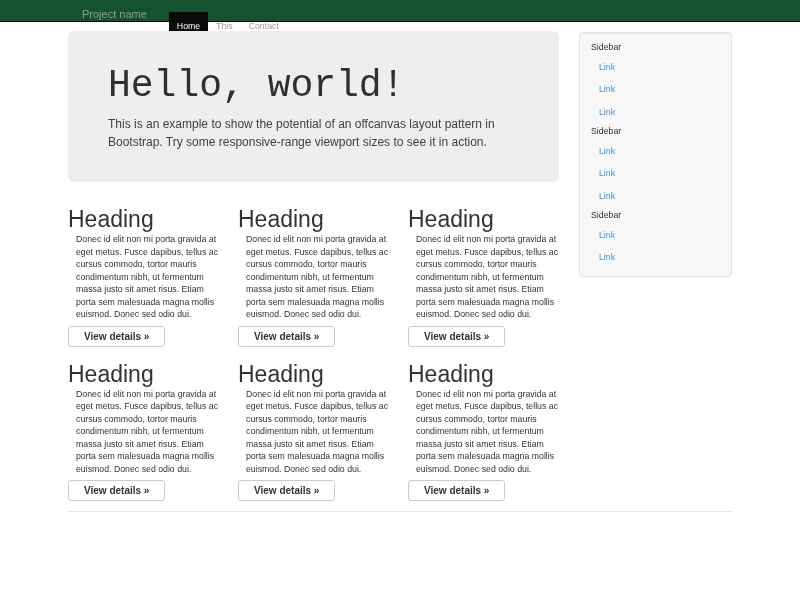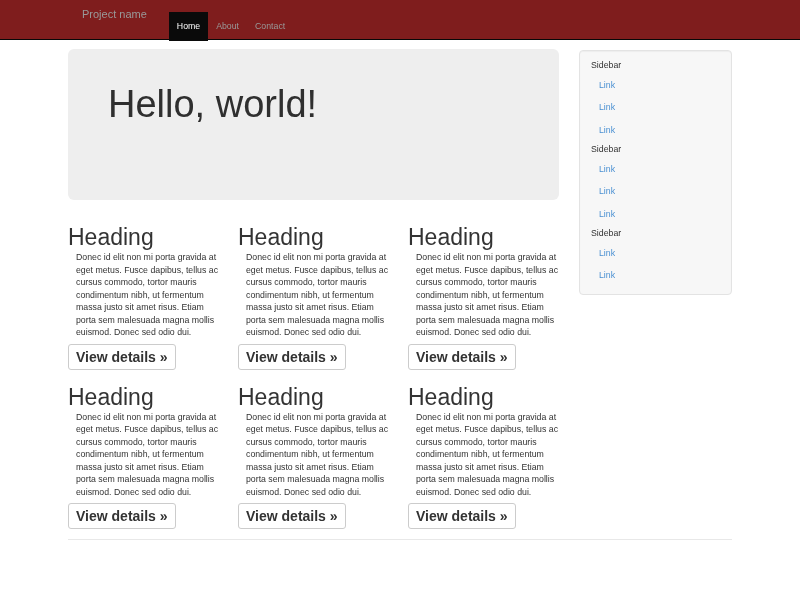--- a/index.html
+++ b/index.html
@@ -3,50 +3,50 @@
 <meta charset="utf-8">
 <style>
   * { box-sizing: border-box; }
   html, body { margin: 0; padding: 0; }
   body {
     width: 800px; height: 600px; overflow: hidden;
     background: #ffffff; color: #333;
     font-family: "Liberation Sans", sans-serif;
   }
   
-  .navbar { height: 40px; background: #7f1d1d; border-bottom: 1px solid #080808; }
+  .navbar { height: 22px; background: #14532d; border-bottom: 1px solid #080808; }
   .navbar-inner { width: 664px; margin: 0 auto; height: 100%; display: flex; align-items: stretch; }
   .brand { color: #999; font-size: 11px; line-height: 29px; padding: 0 10px 0 14px; text-decoration: none; }
   .nav { display: flex; list-style: none; margin: 0; padding: 12px; }
   .nav a { display: block; color: #999; font-size: 8.75px; line-height: 29px; padding: 0 8px; text-decoration: none; }
   .nav a.active { background: #0a0a0a; color: #fff; }
   
   .container { width: 664px; margin: 0 auto; }
   .row { display: flex; margin-top: 9px; align-items: flex-start; }
   .content { width: 502px; }
   
   .jumbotron {
     width: 491px; height: 151px;
     background: #eeeeee; border-radius: 6px;
     padding: 34px 40px 0 40px;
   }
-  .jumbotron h1 { margin: 0; font-size: 38px; line-height: 42px; font-weight: 500; color: #2f2f2f; }
+  .jumbotron h1 { margin: 0; font-size: 38px; line-height: 42px; font-weight: 500; color: #2f2f2f; font-family: Liberation Mono, monospace; }
   .jumbotron p { margin: 8px 0 0; font-size: 12px; line-height: 18px; color: #404040; max-width: 430px; }
   
   .grid {
     margin-top: 26px;
     display: grid;
     grid-template-columns: repeat(3, 162px);
     column-gap: 8px; row-gap: 16px;
   }
   .card h2 { margin: 0; font-size: 23px; line-height: 22px; font-weight: 500; color: #333; }
   .card p { margin: 3px 8px 0; font-size: 8.75px; line-height: 12.5px; color: #333; }
   .btn {
     display: inline-block; margin-top: 5px;
-    padding: 4px 7px; font-size: 14px; font-weight: bold; color: #333;
+    padding: 4px 15px; font-size: 10px; font-weight: bold; color: #333;
     background: #ffffff; border: 1px solid #ccc; border-radius: 3px;
     font-family: "Liberation Sans", sans-serif; cursor: pointer;
   }
   
   .sidebar {
     width: 164px; margin-left: 9px; margin-top: 1px;
     background: #f7f7f7; border: 1px solid #e3e3e3; border-radius: 4px;
     padding: 6px 0 7px 0;
     box-shadow: inset 0 1px 1px rgba(0,0,0,0.04);
   }
@@ -60,36 +60,37 @@
 <body>
 
 <nav class="navbar">
   <div class="navbar-inner">
     <a class="brand" href="#">Project name</a>
     <ul class="nav">
       <li>
         <a href="#" class="active">Home</a>
       </li>
       <li>
-        <a href="#">About</a>
+        <a href="#">This</a>
       </li>
       <li>
         <a href="#">Contact</a>
       </li>
     </ul>
   </div>
 </nav>
 
 <div class="container">
   <div class="row">
 
     <div class="content">
 
       <div class="jumbotron">
         <h1>Hello, world!</h1>
+        <p>This is an example to show the potential of an offcanvas layout pattern in Bootstrap. Try some responsive-range viewport sizes to see it in action.</p>
       </div>
 
       <div class="grid">
 
         <div class="card">
           <h2>Heading</h2>
           <p>Donec id elit non mi porta gravida at eget metus. Fusce dapibus, tellus ac cursus commodo, tortor mauris condimentum nibh, ut fermentum massa justo sit amet risus. Etiam porta sem malesuada magna mollis euismod. Donec sed odio dui.</p>
           <button class="btn">View details »</button>
         </div>
 

